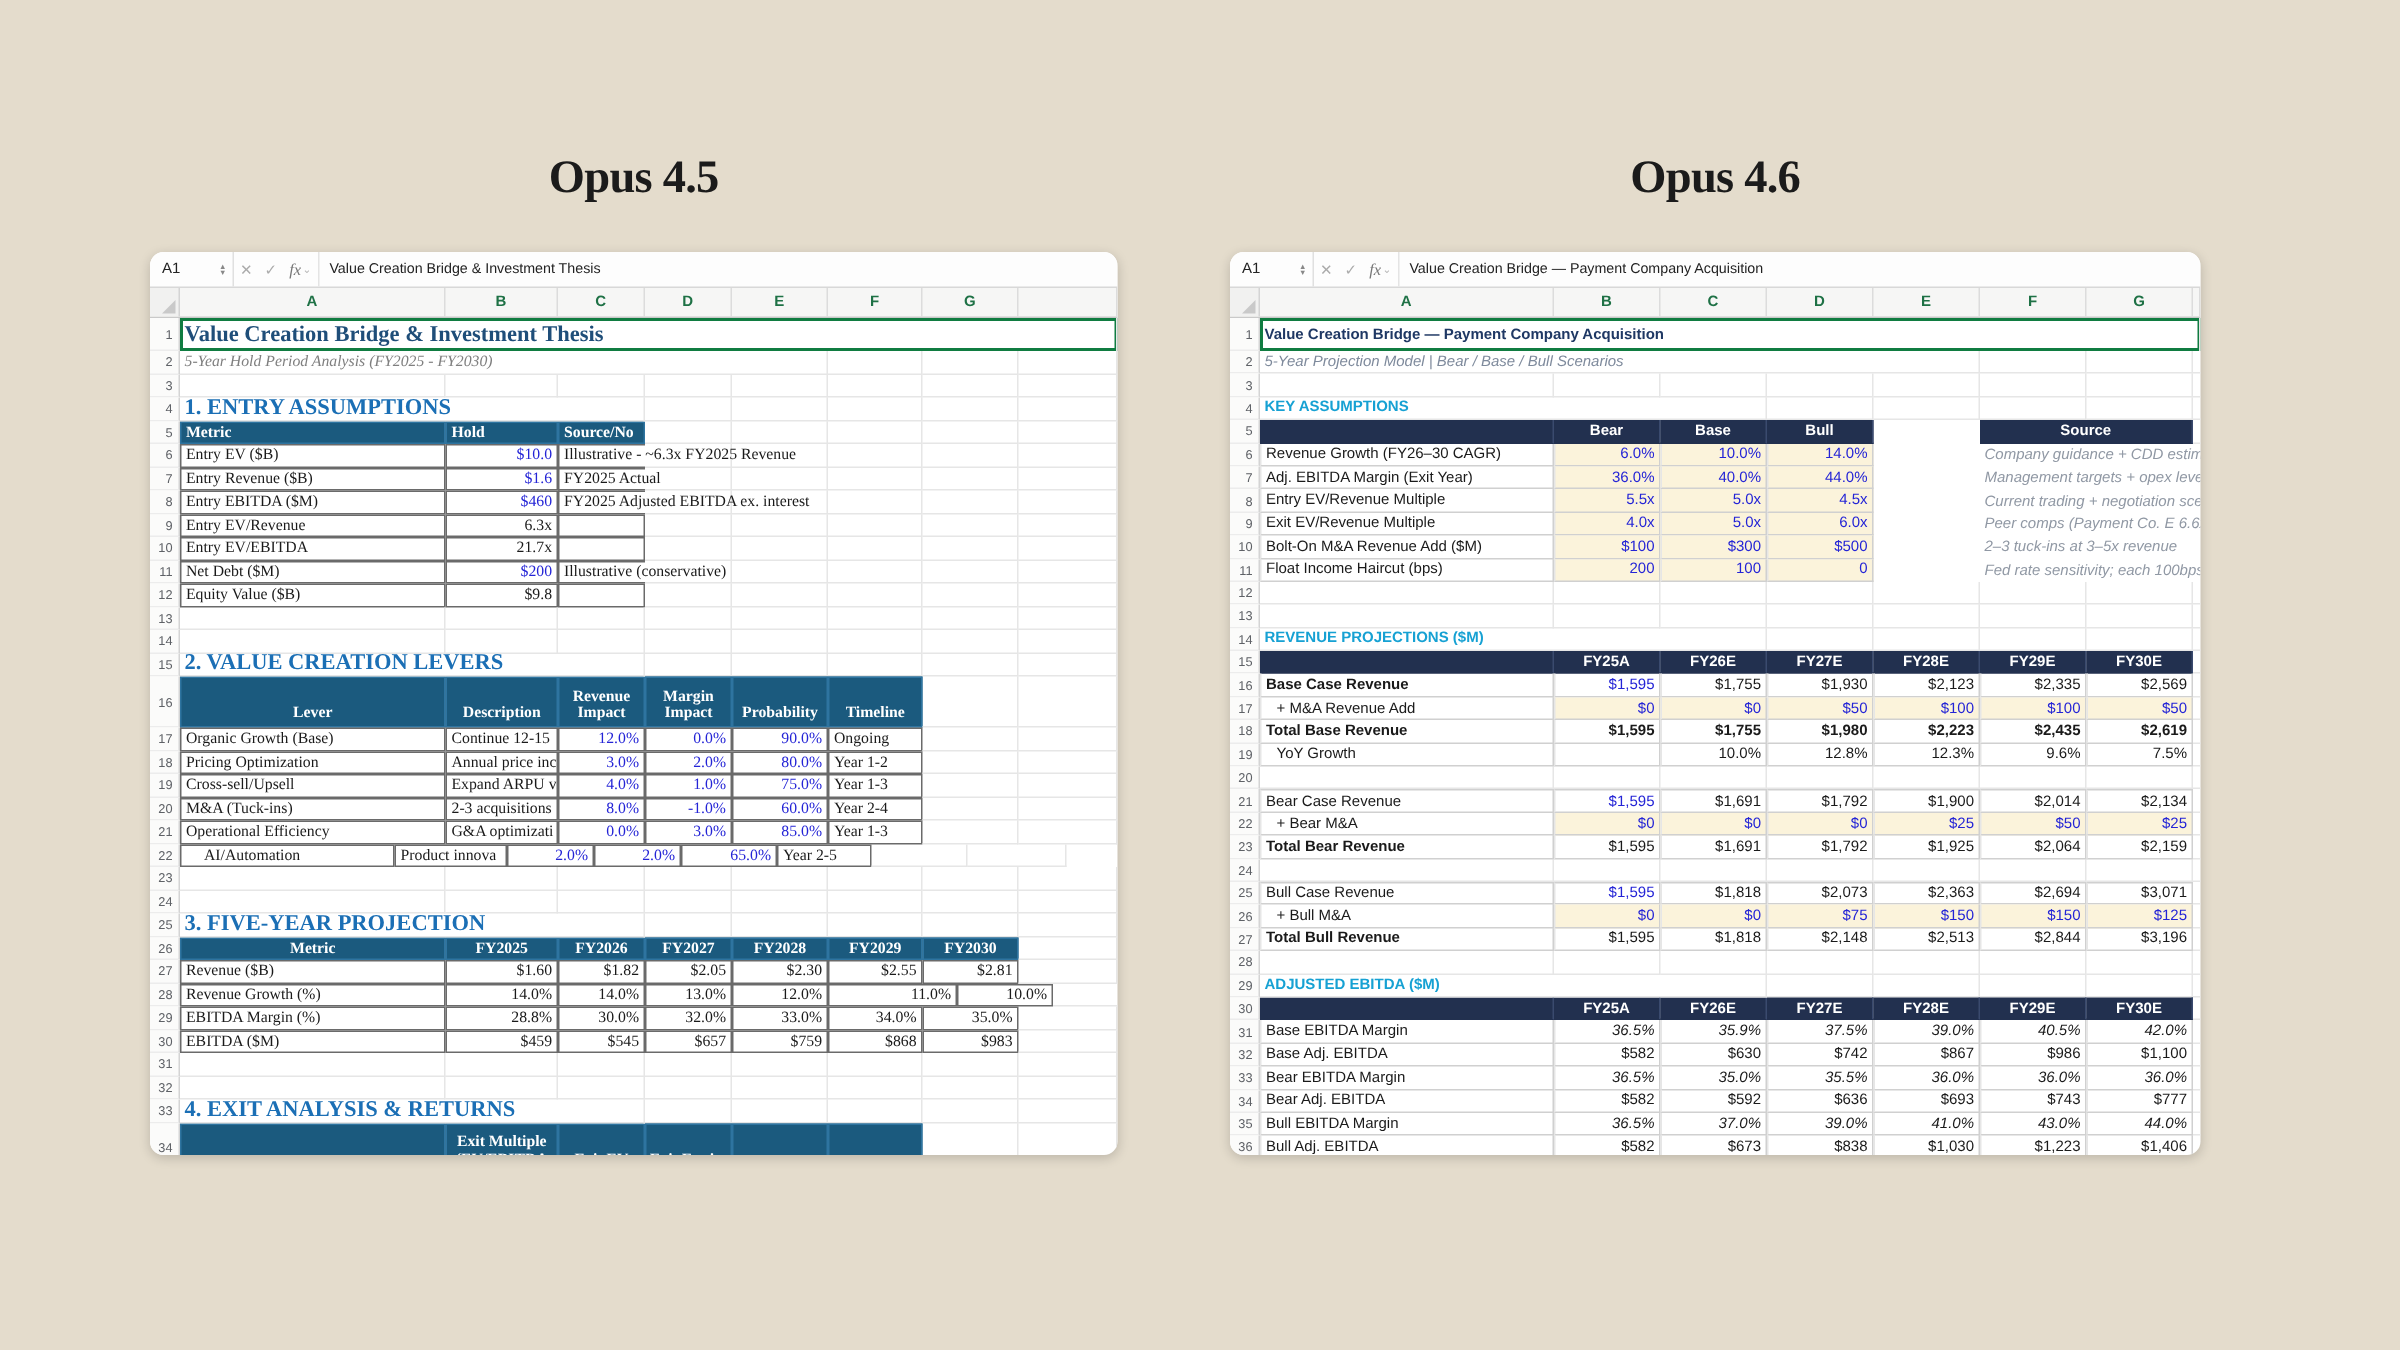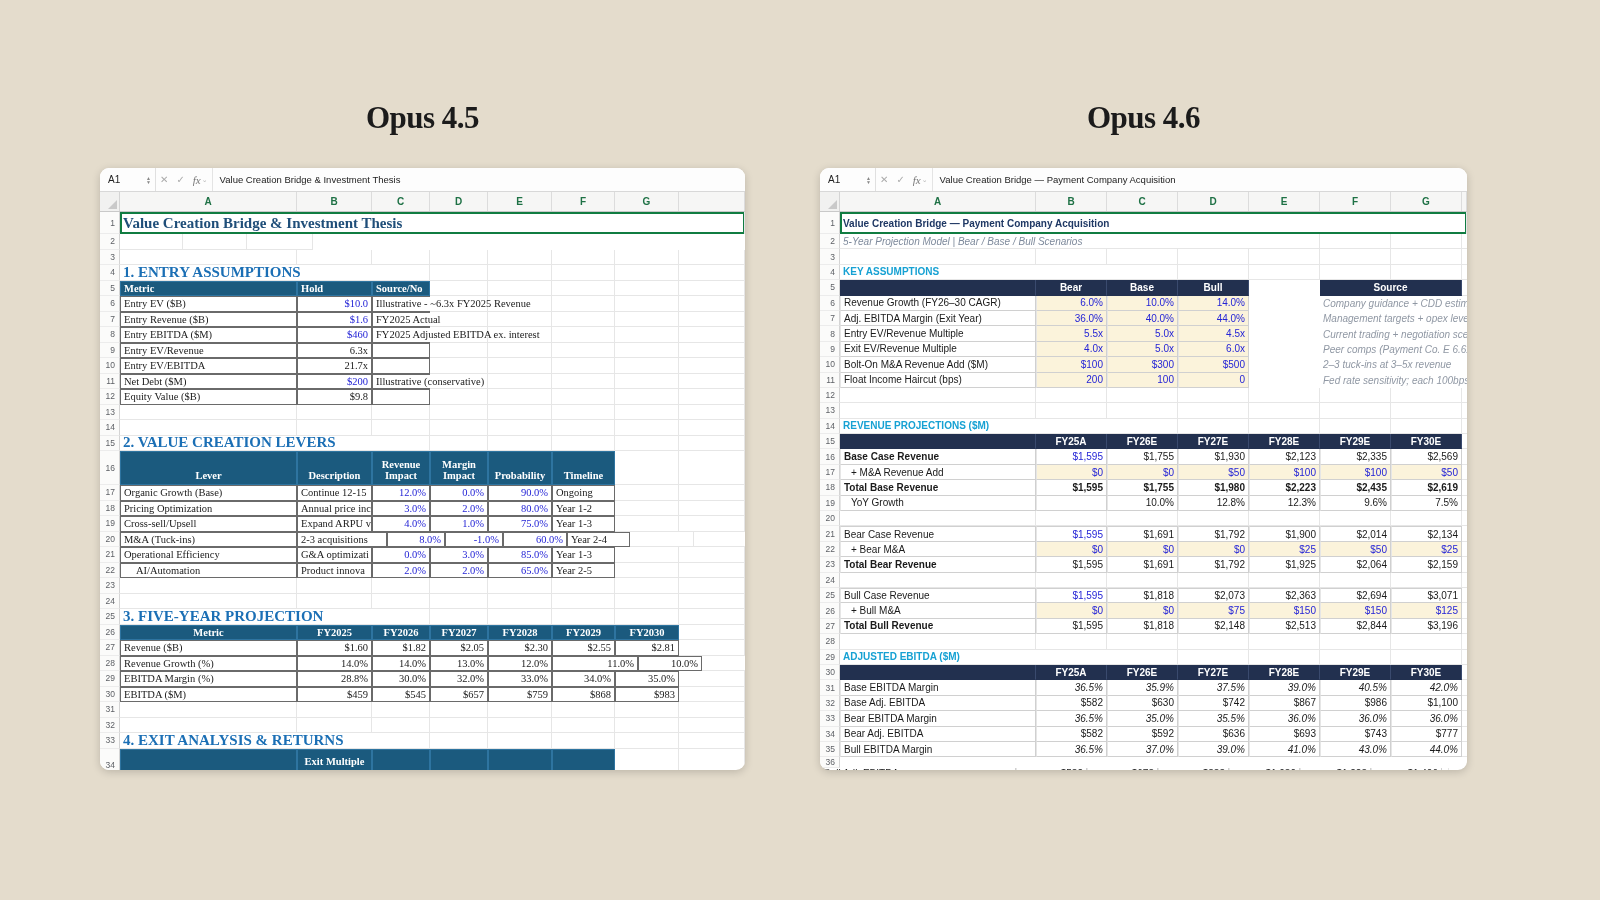--- a/index.html
+++ b/index.html
@@ -84,20 +84,21 @@
   <div class="grid" id="L-grid">
       <div class="row" style="height: 22px;">
         <div class="gut">1</div>
         <div class="cells sel">
           <div class="cell titleL" style="width: 625px;">Value Creation Bridge &amp; Investment Thesis</div>
         </div>
       </div>
       <div class="row" style="height: 15.5px;">
         <div class="gut">2</div>
         <div class="cells">
+          <div class="cell subL" style="width: 432px;">5-Year Hold Period Analysis (FY2025 - FY2030)</div>
           <div class="cell" style="width: 63px;"></div>
           <div class="cell" style="width: 64px;"></div>
           <div class="cell" style="width: 66px;"></div>
         </div>
       </div>
       <div class="row" style="height: 15.5px;">
         <div class="gut">3</div>
         <div class="cells">
           <div class="cell" style="width: 177px;"></div>
           <div class="cell" style="width: 75px;"></div>
@@ -310,21 +311,21 @@
           <div class="cell bL ar blue" style="width: 64px;">75.0%</div>
           <div class="cell bL" style="width: 63px;">Year 1-3</div>
           <div class="cell" style="width: 64px;"></div>
           <div class="cell" style="width: 66px;"></div>
         </div>
       </div>
       <div class="row" style="height: 15.5px;">
         <div class="gut">20</div>
         <div class="cells">
           <div class="cell bL" style="width: 177px;">M&amp;A (Tuck-ins)</div>
-          <div class="cell bL clip" style="width: 90px;">2-3 acquisitions</div>
+          <div class="cell bL clip" style="width: 75px;">2-3 acquisitions</div>
           <div class="cell bL ar blue" style="width: 58px;">8.0%</div>
           <div class="cell bL ar blue" style="width: 58px;">-1.0%</div>
           <div class="cell bL ar blue" style="width: 64px;">60.0%</div>
           <div class="cell bL" style="width: 63px;">Year 2-4</div>
           <div class="cell" style="width: 64px;"></div>
           <div class="cell" style="width: 66px;"></div>
         </div>
       </div>
       <div class="row" style="height: 15.5px;">
         <div class="gut">21</div>
@@ -335,21 +336,21 @@
           <div class="cell bL ar blue" style="width: 58px;">3.0%</div>
           <div class="cell bL ar blue" style="width: 64px;">85.0%</div>
           <div class="cell bL" style="width: 63px;">Year 1-3</div>
           <div class="cell" style="width: 64px;"></div>
           <div class="cell" style="width: 66px;"></div>
         </div>
       </div>
       <div class="row" style="height: 15.5px;">
         <div class="gut">22</div>
         <div class="cells">
-          <div class="cell bL" style="width: 177px; padding-left: 15px;">AI/Automation</div>
+          <div class="cell bL" style="width: 143px; padding-left: 15px;">AI/Automation</div>
           <div class="cell bL clip" style="width: 75px;">Product innova</div>
           <div class="cell bL ar blue" style="width: 58px;">2.0%</div>
           <div class="cell bL ar blue" style="width: 58px;">2.0%</div>
           <div class="cell bL ar blue" style="width: 64px;">65.0%</div>
           <div class="cell bL" style="width: 63px;">Year 2-5</div>
           <div class="cell" style="width: 64px;"></div>
           <div class="cell" style="width: 66px;"></div>
         </div>
       </div>
       <div class="row" style="height: 15.5px;">
@@ -950,21 +951,21 @@
           <div class="cell bR" style="width: 196px;">Bull EBITDA Margin</div>
           <div class="cell bR ar ital" style="width: 71px;">36.5%</div>
           <div class="cell bR ar ital" style="width: 71px;">37.0%</div>
           <div class="cell bR ar ital" style="width: 71px;">39.0%</div>
           <div class="cell bR ar ital" style="width: 71px;">41.0%</div>
           <div class="cell bR ar ital" style="width: 71px;">43.0%</div>
           <div class="cell bR ar ital" style="width: 71px;">44.0%</div>
           <div class="cell" style="width: 5px;"></div>
         </div>
       </div>
-      <div class="row" style="height: 15.4px; flex-direction: column;">
+      <div class="row" style="height: 15.4px;">
         <div class="gut">36</div>
         <div class="cells">
           <div class="cell bR" style="width: 196px;">Bull Adj. EBITDA</div>
           <div class="cell bR ar" style="width: 71px;">$582</div>
           <div class="cell bR ar" style="width: 71px;">$673</div>
           <div class="cell bR ar" style="width: 71px;">$838</div>
           <div class="cell bR ar" style="width: 71px;">$1,030</div>
           <div class="cell bR ar" style="width: 71px;">$1,223</div>
           <div class="cell bR ar" style="width: 71px;">$1,406</div>
           <div class="cell" style="width: 5px;"></div>

